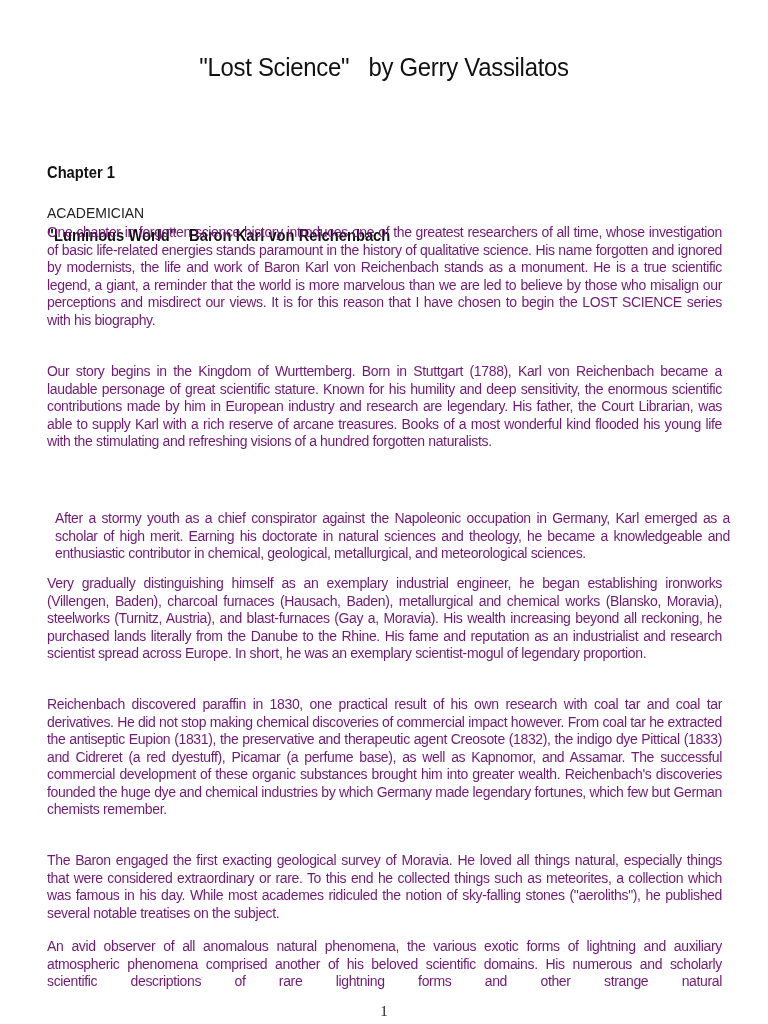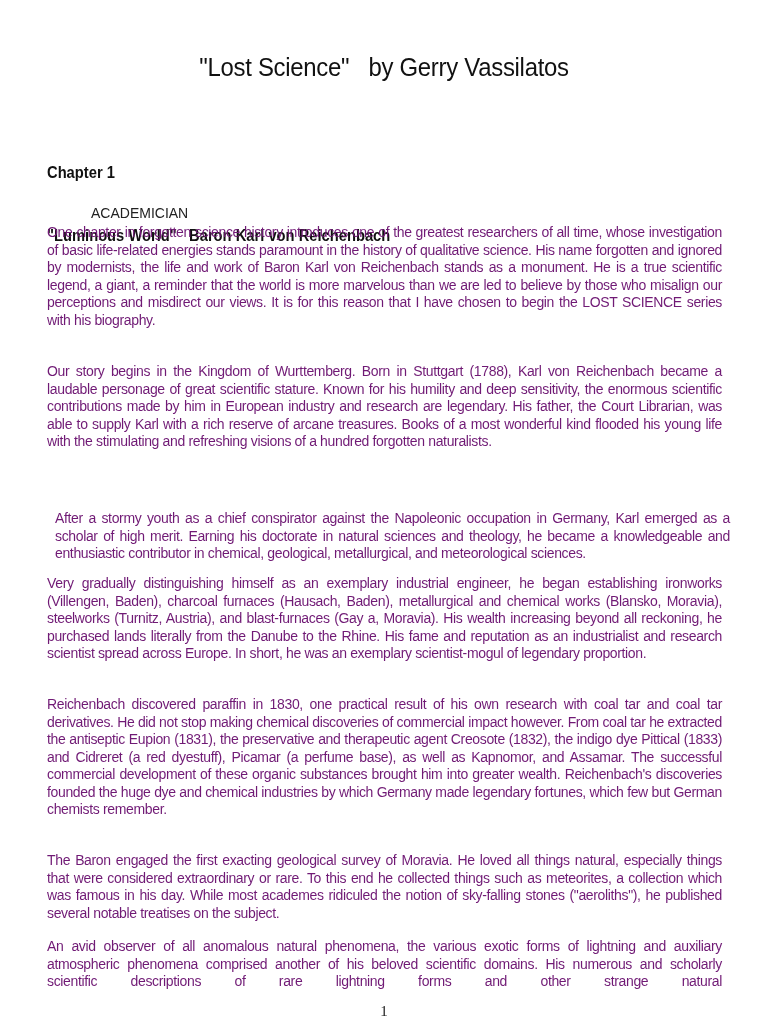--- a/index.html
+++ b/index.html
@@ -12,21 +12,21 @@
     text-align: center; font-size: 26px; letter-spacing: -0.3px;
     white-space: pre; color: #111;
     transform: scaleX(0.92);
   }
   .chapter {
     position: absolute; left: 47px; top: 120px;
     font-size: 16px; font-weight: bold; line-height: 21px;
     color: #111; white-space: pre; transform-origin: left top; transform: scaleX(0.92);
   }
   .section {
-    position: absolute; left: 47px; top: 205px; font-size: 14px; color: #222; margin-left: 44px;
+    position: absolute; left: 47px; top: 205px; font-size: 14px; color: #222;
   }
   .para {
     position: absolute; left: 47px; width: 675px;
     font-size: 14px; line-height: 17.5px; text-align: justify; color: #701a75;
     letter-spacing: -0.35px;
   }
   .pageno {
     position: absolute; top: 1003px; left: 0; width: 768px; text-align: center;
     font-family: "Liberation Serif", serif; font-size: 15px; color: #222;
   }

